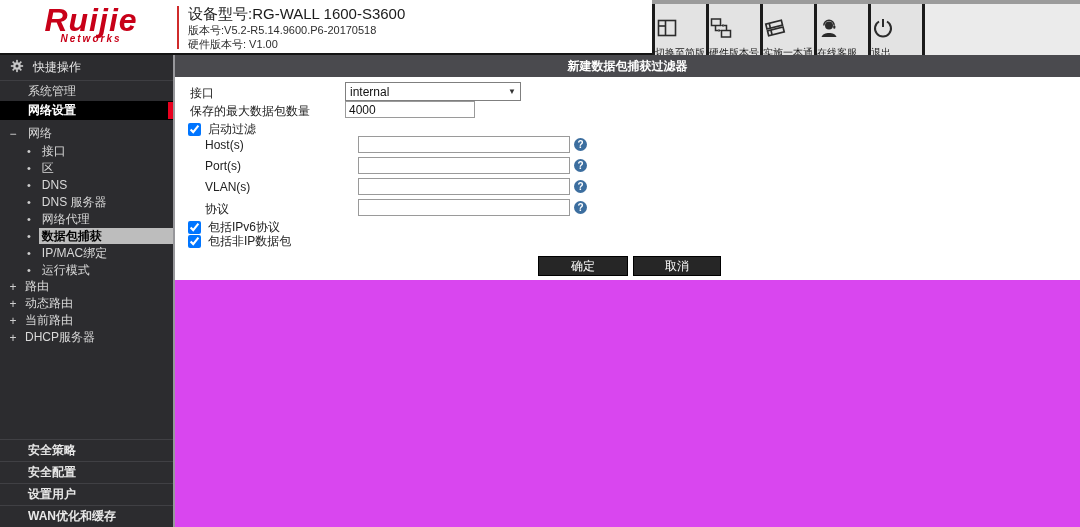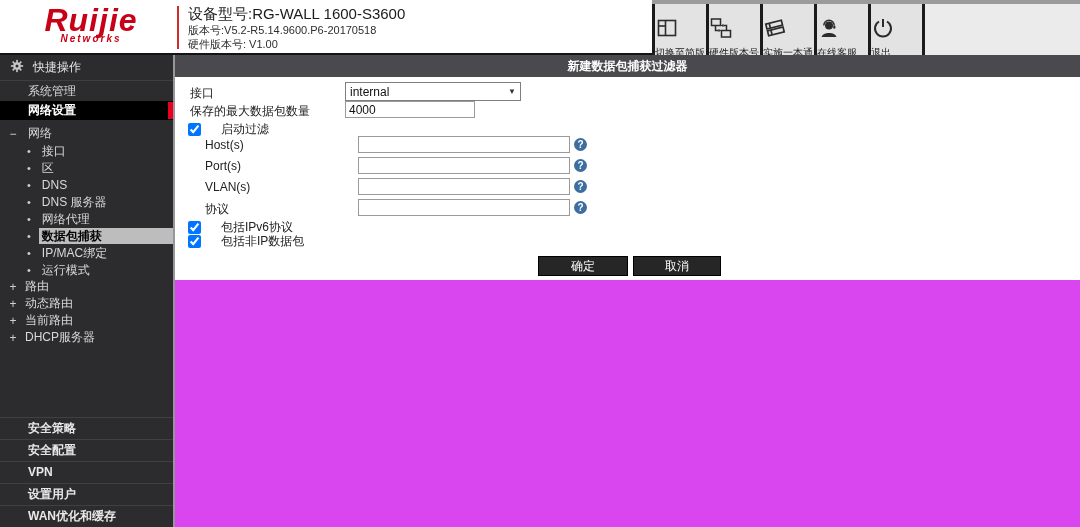--- a/index.html
+++ b/index.html
@@ -65,21 +65,21 @@
   .inp { position:absolute; border:1px solid #9a9a9a; background:#fff; font-size:12px; padding:0 3px; color:#111; }
   .inp-maxpkt { left:170px; top:24px; width:130px; height:17px; }
   .inp-host  { left:183px; top:59px;  width:212px; height:17px; }
   .inp-port  { left:183px; top:80px;  width:212px; height:17px; }
   .inp-vlan  { left:183px; top:101px; width:212px; height:17px; }
   .inp-proto { left:183px; top:122px; width:212px; height:17px; }
 
   .help { position:absolute; left:399px; width:13px; height:13px; background:#3c6e9f; color:#fff; border-radius:50%; font-size:10px; font-weight:bold; text-align:center; line-height:13px; cursor:pointer; }
   .help-host { top:61px; } .help-port { top:82px; } .help-vlan { top:103px; } .help-proto { top:124px; }
 
-  .cbrow { position:absolute; display:flex; align-items:center; gap:20px; }
+  .cbrow { position:absolute; display:flex; align-items:center; gap:7px; }
   .cb-enable { left:13px; top:44px; }
   .cb-ipv6   { left:13px; top:142px; }
   .cb-nonip  { left:13px; top:156px; }
   .cbrow input { width:13px; height:13px; margin:0; }
   .cbrow .cblab { font-size:12px; color:#222; }
 
   .btn { position:absolute; top:179px; height:20px; background:#262626; color:#fff; font-size:12px; border:1px solid #000; text-align:center; line-height:18px; cursor:pointer; font-family:inherit; }
   .btn-ok { left:363px; width:90px; }
   .btn-cancel { left:458px; width:88px; }
 </style>
@@ -257,23 +257,20 @@
     </div>
 
     <div class="sb-bottom">
       <div class="sb-bitem">
         <span>安全策略</span>
       </div>
       <div class="sb-bitem">
         <span>安全配置</span>
       </div>
       <div class="sb-bitem">
-        <span>VPN</span>
-      </div>
-      <div class="sb-bitem">
         <span>设置用户</span>
       </div>
       <div class="sb-bitem">
         <span>WAN优化和缓存</span>
       </div>
     </div>
   </div>
 
   <div class="v-divider"></div>
 

